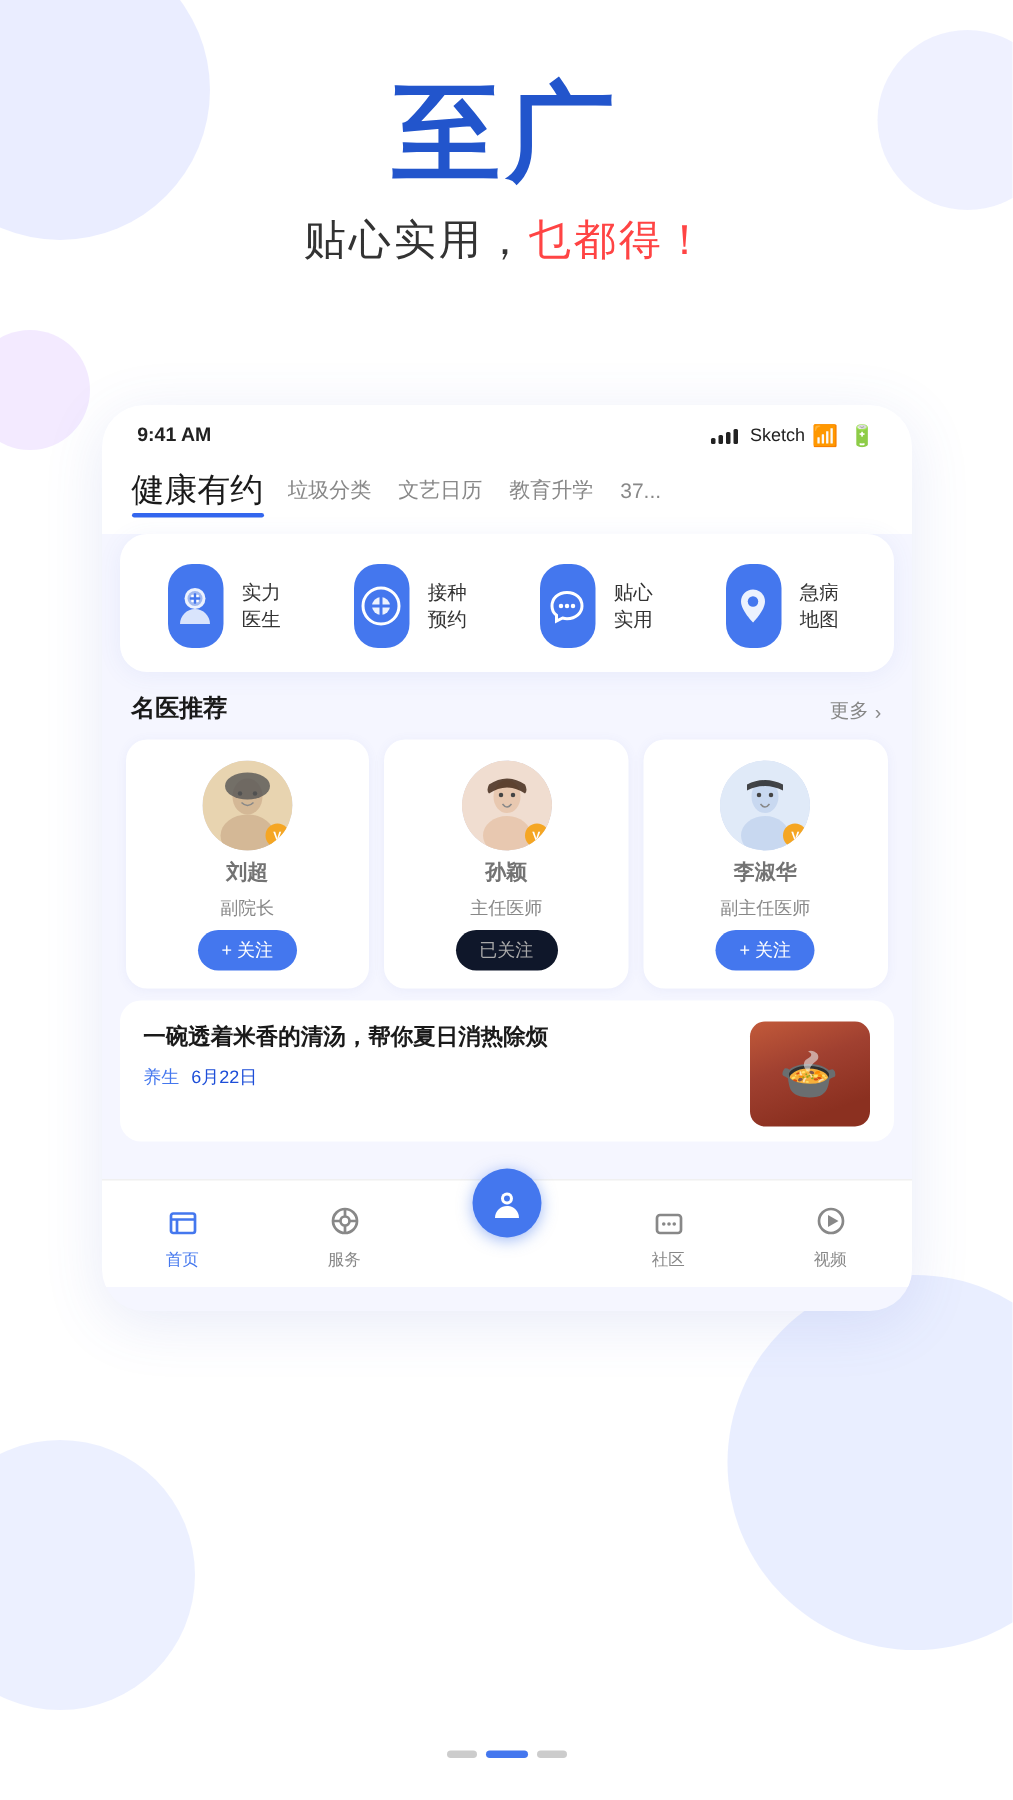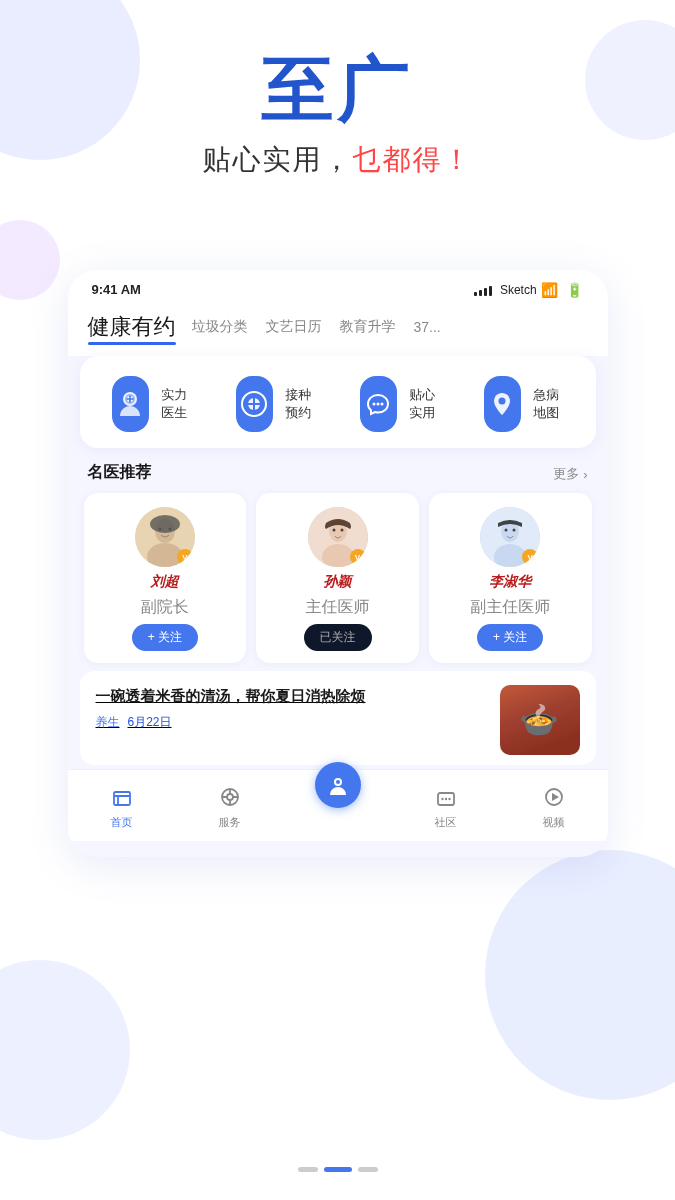--- a/index.html
+++ b/index.html
@@ -277,25 +277,24 @@
       display: flex;
       align-items: center;
       justify-content: center;
       font-size: 8px;
       color: white;
       font-weight: 700;
     }
     .doctor-name {
       font-size: 14px;
       font-weight: 600;
-      color: #b91c1c;
-      font-style: italic;
+      color: #737373;
     }
     .doctor-title {
-      font-size: 16px;
+      font-size: 12px;
       color: #888;
     }
     .follow-btn {
       padding: 5px 16px;
       border-radius: 20px;
       font-size: 12px;
       font-weight: 500;
       cursor: pointer;
       border: none;
     }
@@ -310,21 +309,20 @@
 
     
     .article-row {
       display: flex;
       align-items: flex-start;
       gap: 12px;
       padding: 14px 16px 10px 16px;
       background: #ffffff;
       margin: 8px 12px 0 12px;
       border-radius: 14px;
-      text-decoration: underline;
     }
     .article-text {
       flex: 1;
     }
     .article-title-text {
       font-size: 15px;
       font-weight: 600;
       color: #1a1a1a;
       line-height: 1.5;
     }
@@ -341,21 +339,21 @@
       color: #1d4ed8;
     }
 
     
     .tab-bar {
       display: flex;
       justify-content: space-around;
       align-items: center;
       padding: 10px 0 8px 0;
       background: #ffffff;
-      margin-top: 4px;
+      margin-top: 25px;
       border-top: 1px solid #f0f0f0;
     }
     .tab-item {
       display: flex;
       flex-direction: column;
       align-items: center;
       gap: 4px;
       width: 80px;
     }
     .tab-icon {

